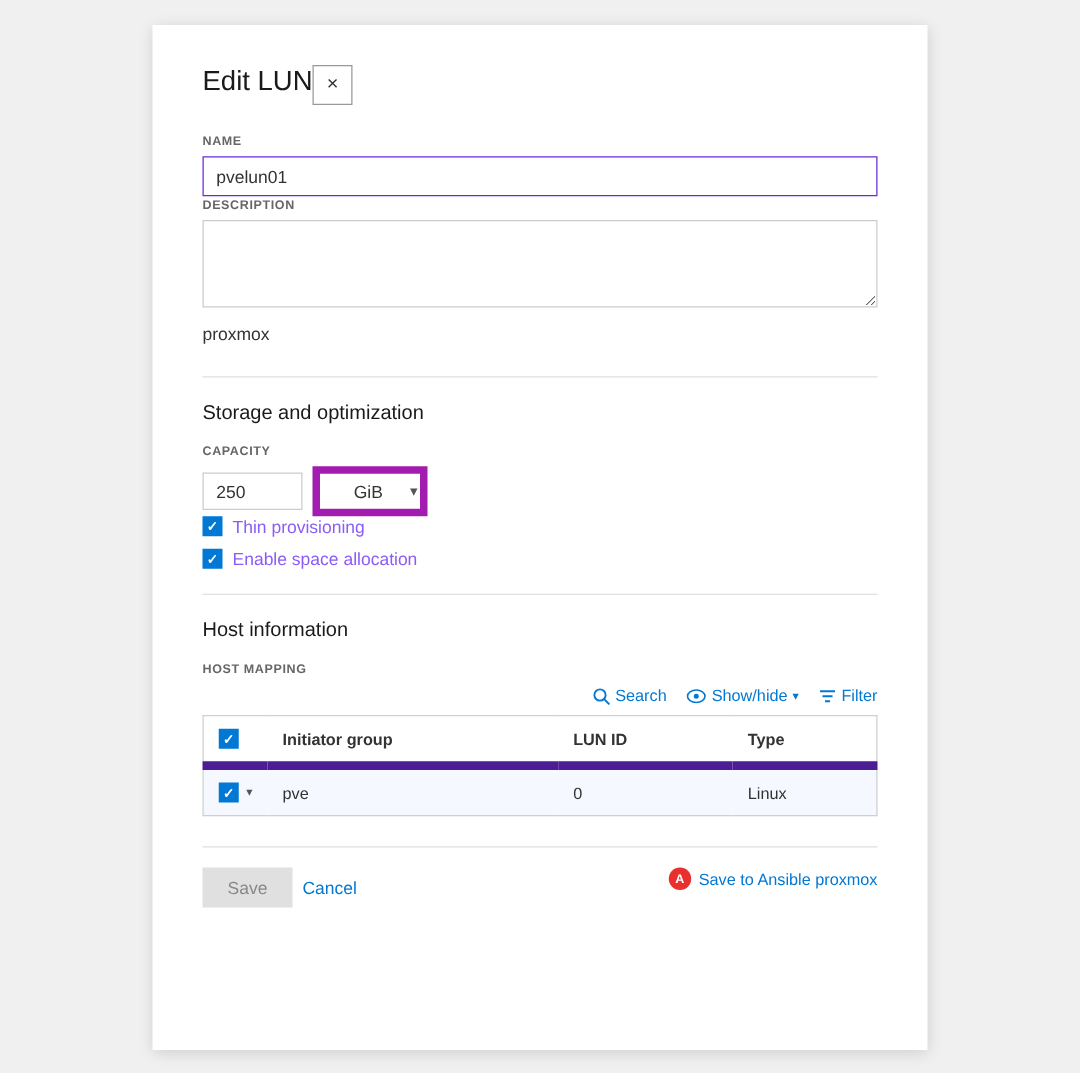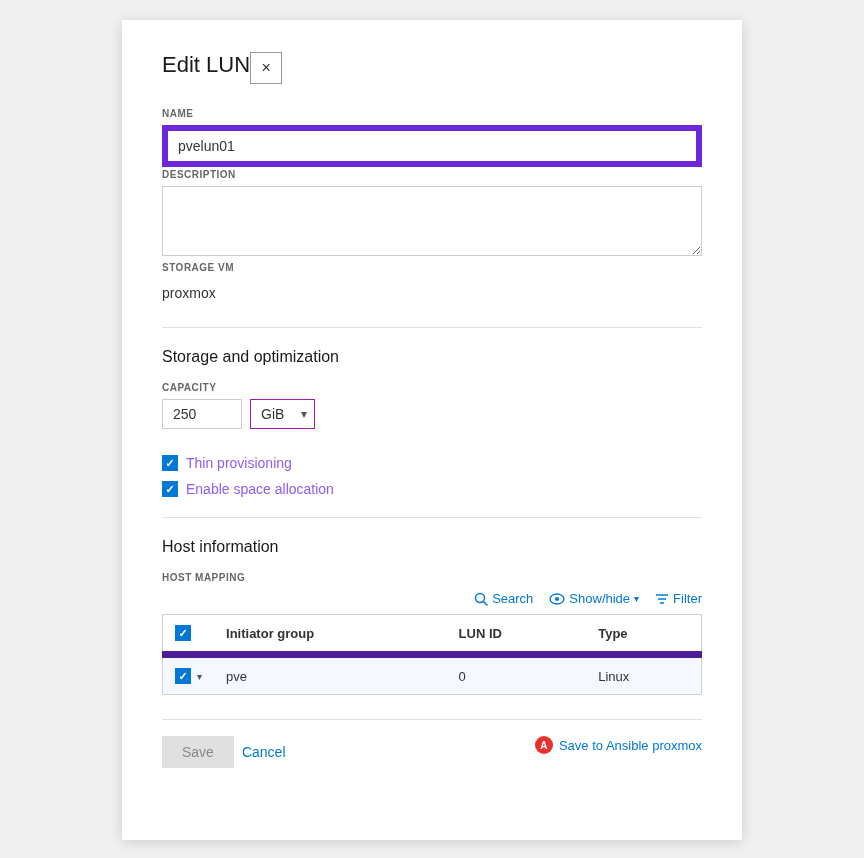--- a/index.html
+++ b/index.html
@@ -49,21 +49,21 @@
       color: #666;
       letter-spacing: 0.05em;
       text-transform: uppercase;
       margin-bottom: 6px;
     }
     .form-group {
       margin-bottom: 2px;
     }
     .text-input {
       width: 100%;
-      border: 6px solid #6d28d9;
+      border: 1px solid #6d28d9;
       padding: 7px 10px;
       font-size: 14px;
       color: #333;
       outline: none;
     }
     .textarea-input {
       width: 100%;
       height: 70px;
       border: 1px solid #ccc;
       padding: 7px 10px;
@@ -85,33 +85,33 @@
     .section-title {
       font-size: 16px;
       font-weight: 400;
       color: #1a1a1a;
       margin-bottom: 16px;
     }
     .capacity-row {
       display: flex;
       align-items: center;
       gap: 8px;
-      margin-bottom: 26px;
+      margin-bottom: 0;
     }
     .capacity-input {
       width: 80px;
       border: 1px solid #ccc;
       padding: 6px 10px;
       font-size: 14px;
       color: #333;
       outline: none;
     }
     .unit-select {
-      border: 1px solid #a21caf;
-      padding: 6px 28px 6px 10px;
+      border: 6px solid #a21caf;
+      padding: 6px 28px 6px 27px;
       font-size: 14px;
       color: #333;
       background: #fff;
       appearance: none;
       -webkit-appearance: none;
       cursor: pointer;
       outline: none;
       position: relative;
     }
     .select-wrapper {
@@ -291,21 +291,20 @@
     <div class="field-label">NAME</div>
     <input class="text-input" type="text" value="pvelun01" style="">
   </div>
 
   <div class="form-group">
     <div class="field-label">DESCRIPTION</div>
     <textarea class="textarea-input" style=""></textarea>
   </div>
 
   <div class="form-group">
-    <div class="field-label">STORAGE VM</div>
     <div class="static-field">proxmox</div>
   </div>
 
   <hr class="divider">
 
   <div class="host-info-section">
     <h2 class="section-title">Storage and optimization</h2>
 
     <div class="field-label">CAPACITY</div>
     <div class="capacity-row">

